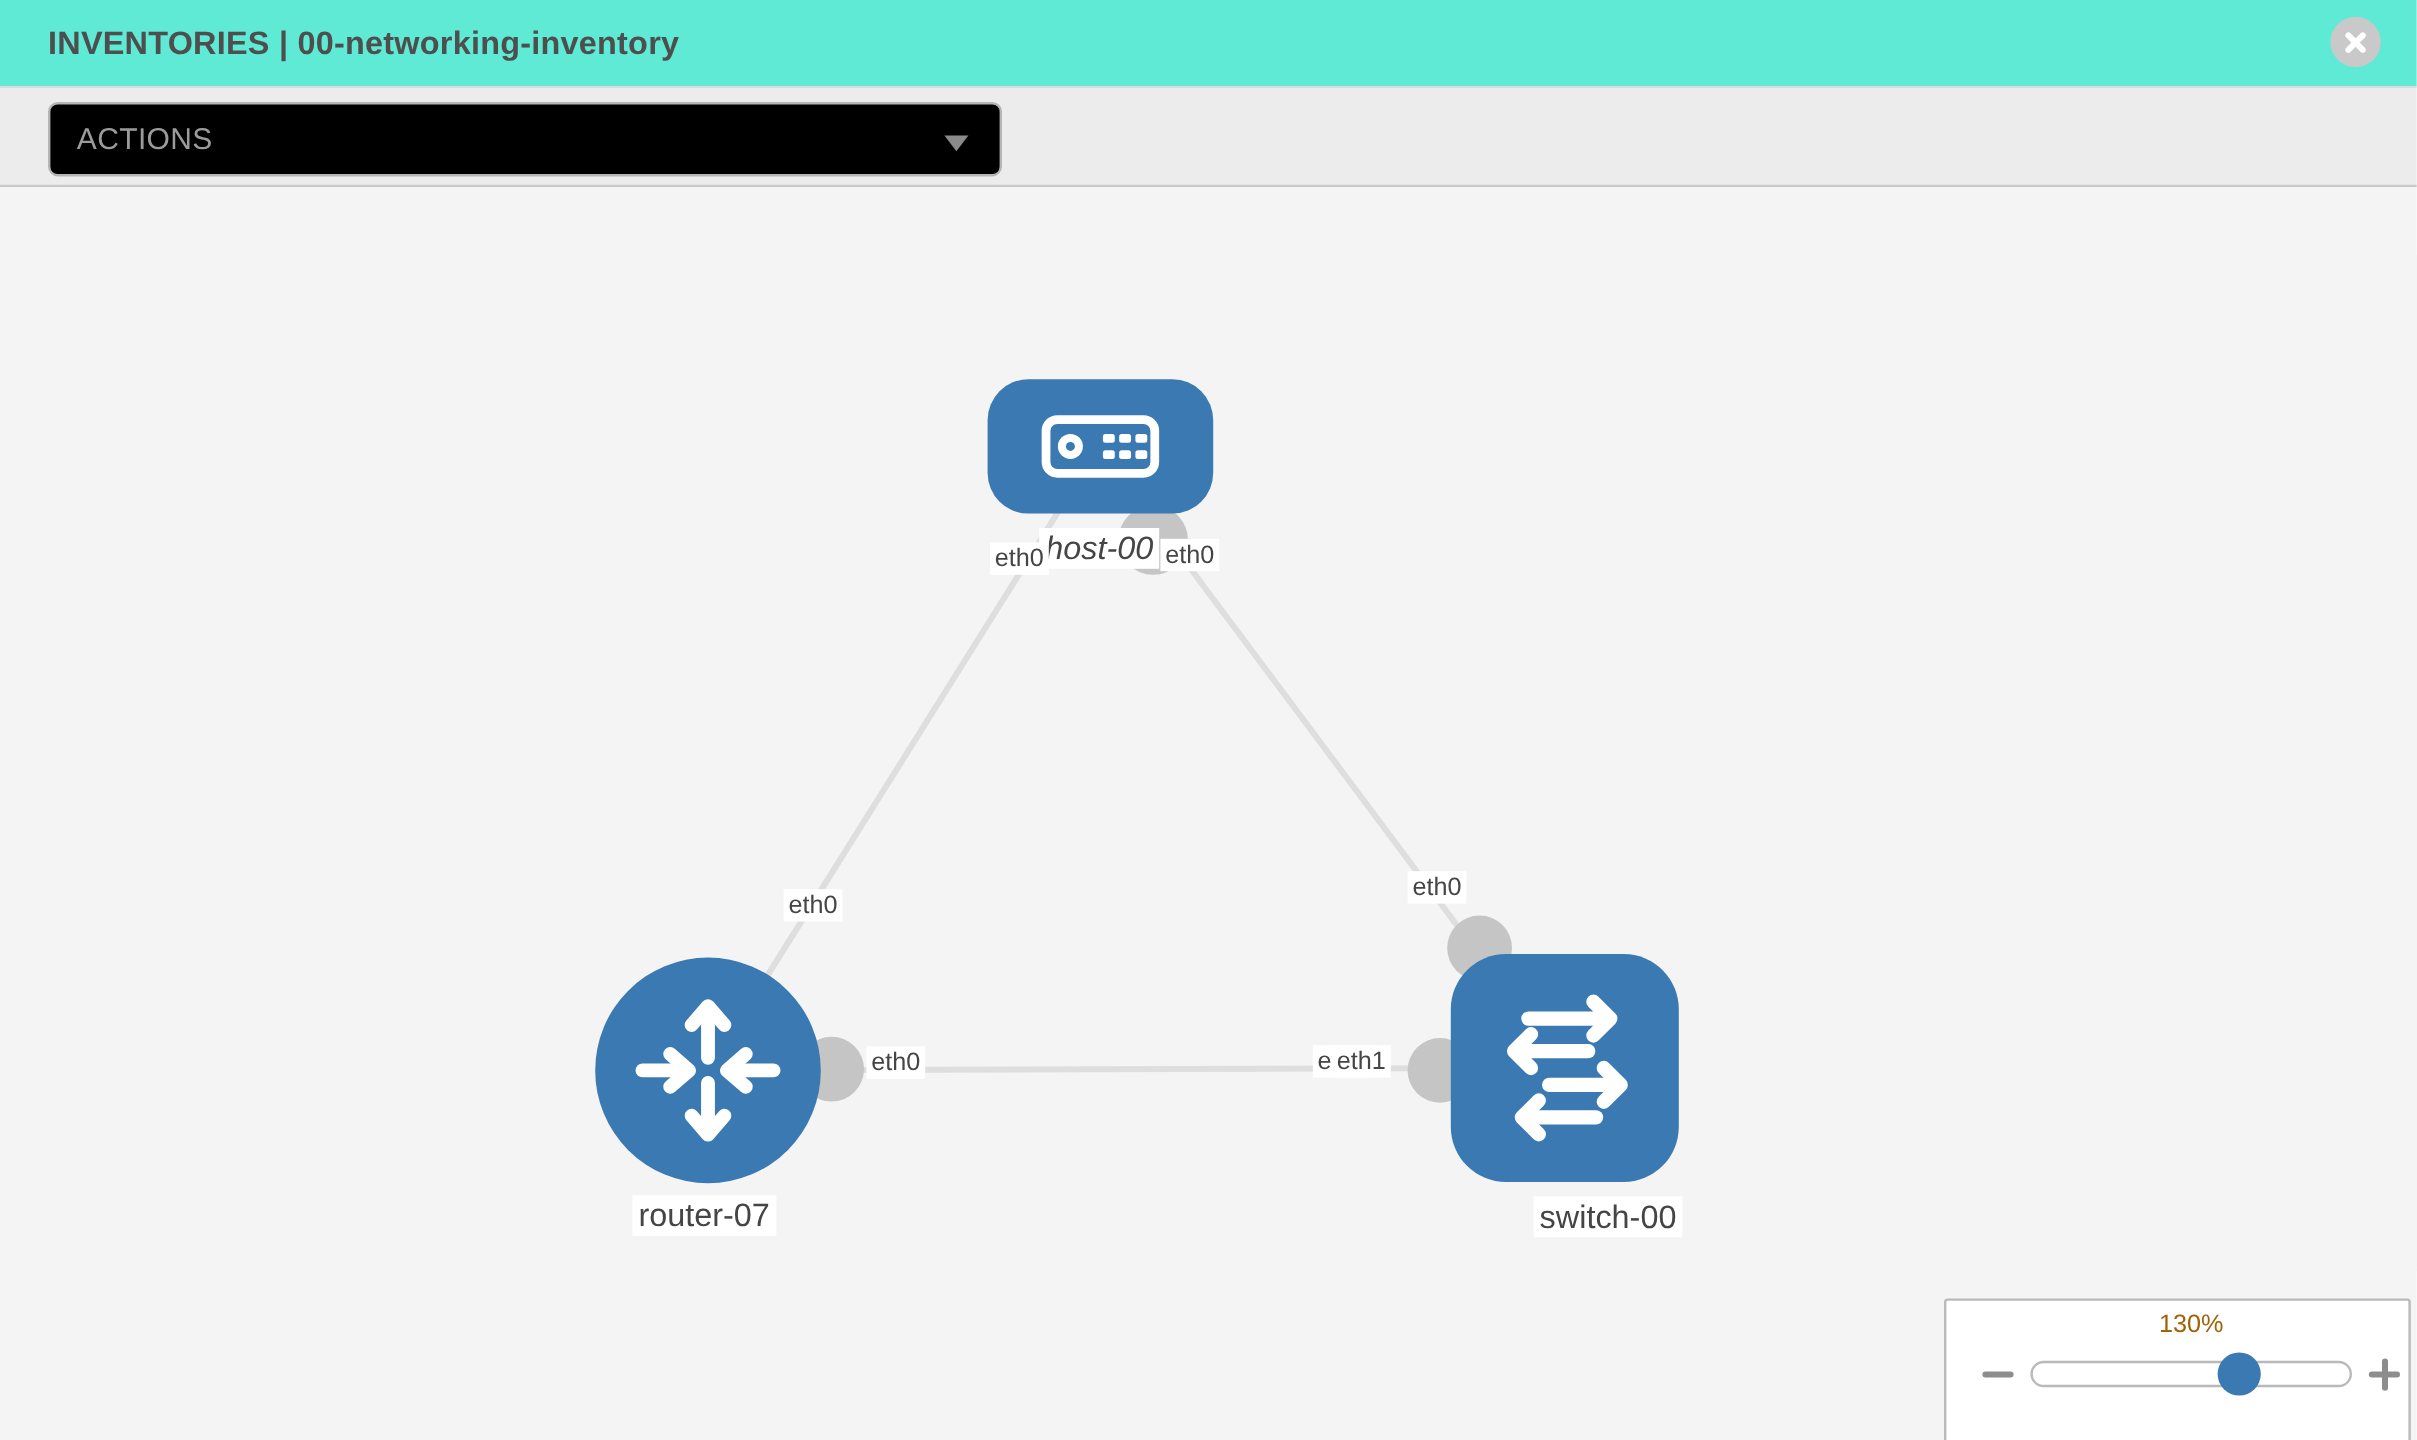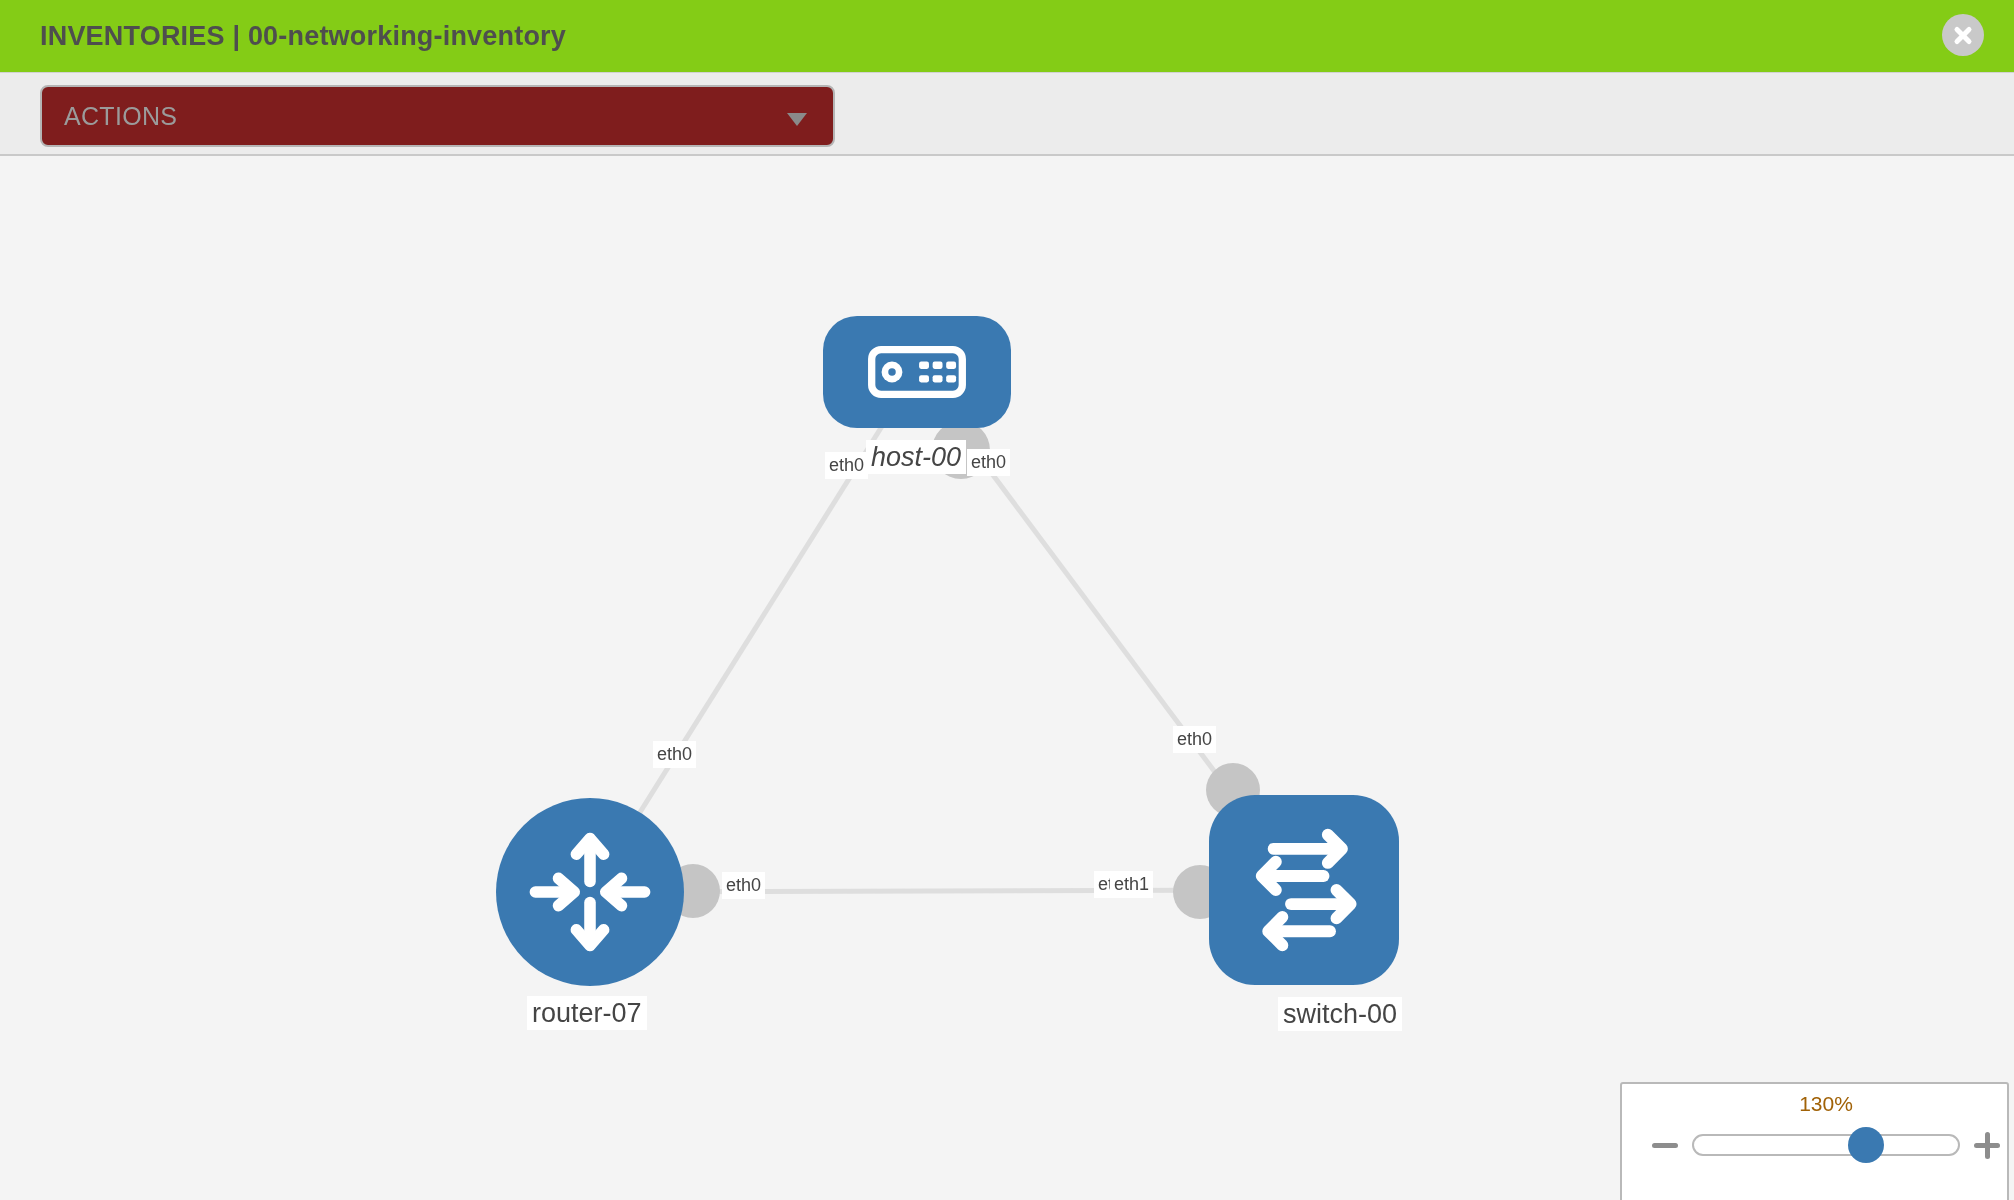--- a/index.html
+++ b/index.html
@@ -1,34 +1,34 @@
 <!DOCTYPE html>
 <html><head>
 <meta charset="utf-8">
 <style>
   * { margin:0; padding:0; box-sizing:border-box; }
   html,body { width:2014px; height:1200px; }
   body { font-family:"Liberation Sans", sans-serif; background:#fff; }
   #page { position:relative; width:2014px; height:1200px; overflow:hidden; background:#fff; }
 
   
-  #header { position:absolute; left:0; top:0; width:2014px; height:72px; background:#84cc16; }
+  #header { position:absolute; left:0; top:0; width:2014px; height:72px; background:#5eead4; }
   #page-title { position:absolute; left:40px; top:0; height:72px; line-height:72px;
                 font-size:27px; font-weight:bold; color:#4e4e4e; letter-spacing:.2px; }
   #close-btn { position:absolute; left:1942px; top:14px; width:42px; height:42px;
                border-radius:50%; background:#c9c9c9; cursor:pointer; }
   #close-btn .xbar { position:absolute; left:10px; top:18.5px; width:22px; height:5px;
                      background:#fff; border-radius:2.5px; }
   #close-btn .xbar.a { transform:rotate(45deg); }
   #close-btn .xbar.b { transform:rotate(-45deg); }
 
   
   #toolbar { position:absolute; left:0; top:72px; width:2014px; height:84px;
              background:#ececec; border-top:1px solid #d2d2d2; border-bottom:2px solid #c9c9c9; }
-  .select-box { position:absolute; top:12px; height:62px; background:#7f1d1d;
+  .select-box { position:absolute; top:12px; height:62px; background:#000000;
                 border:2px solid #b5b5b5; border-radius:8px; display:flex;
                 align-items:center; cursor:pointer; }
   .select-box .sel-label { padding-left:22px; font-size:25px; color:#9b9b9b; letter-spacing:.3px; }
   .select-box .chev { position:absolute; right:26px; top:26px; width:0; height:0;
                       border-left:10px solid transparent; border-right:10px solid transparent;
                       border-top:13px solid #8a8a8a; }
   #actions-select { left:40px; width:795px; }
   #search-select  { left:1185px; width:788px; }
   .tool-icon { position:absolute; top:96px; width:40px; height:40px; cursor:pointer; }
   #wrench-btn { left:1046px; }
@@ -39,21 +39,21 @@
   #edges-svg { position:absolute; left:0; top:0; width:2014px; height:1200px; pointer-events:none; }
 
   .node { position:absolute; background:#3a79b1; display:flex; align-items:center;
           justify-content:center; cursor:pointer; }
   #node-host   { left:823px; top:316px; width:188px; height:112px; border-radius:34px; }
   #node-router { left:496px; top:798px; width:188px; height:188px; border-radius:50%; }
   #node-switch { left:1209px; top:795px; width:190px; height:190px; border-radius:46px; }
 
   .chip { position:absolute; background:#fff; color:#454545; white-space:nowrap; }
   .node-chip { font-size:27px; line-height:32px; padding:1px 5px; }
-  .if-chip   { font-size:18px; line-height:25px; padding:1px 4px; }
+  .if-chip   { font-size:21px; line-height:25px; padding:1px 4px; }
   #lbl-host   { left:866px; top:440px;font-style:italic; }
   #lbl-router { left:527px; top:996px; }
   #lbl-switch { left:1241px; top:997px;margin-left:37px; }
   #if-host-left    { left:825px; top:452px; }
   #if-host-right   { left:967px; top:449px; }
   #if-router-top   { left:653px; top:741px; }
   #if-switch-top   { left:1173px; top:726px; }
   #if-router-east  { left:722px; top:872px; }
   #if-switch-west-back  { left:1094px; top:871px; }
   #if-switch-west-front { left:1110px; top:871px; }

